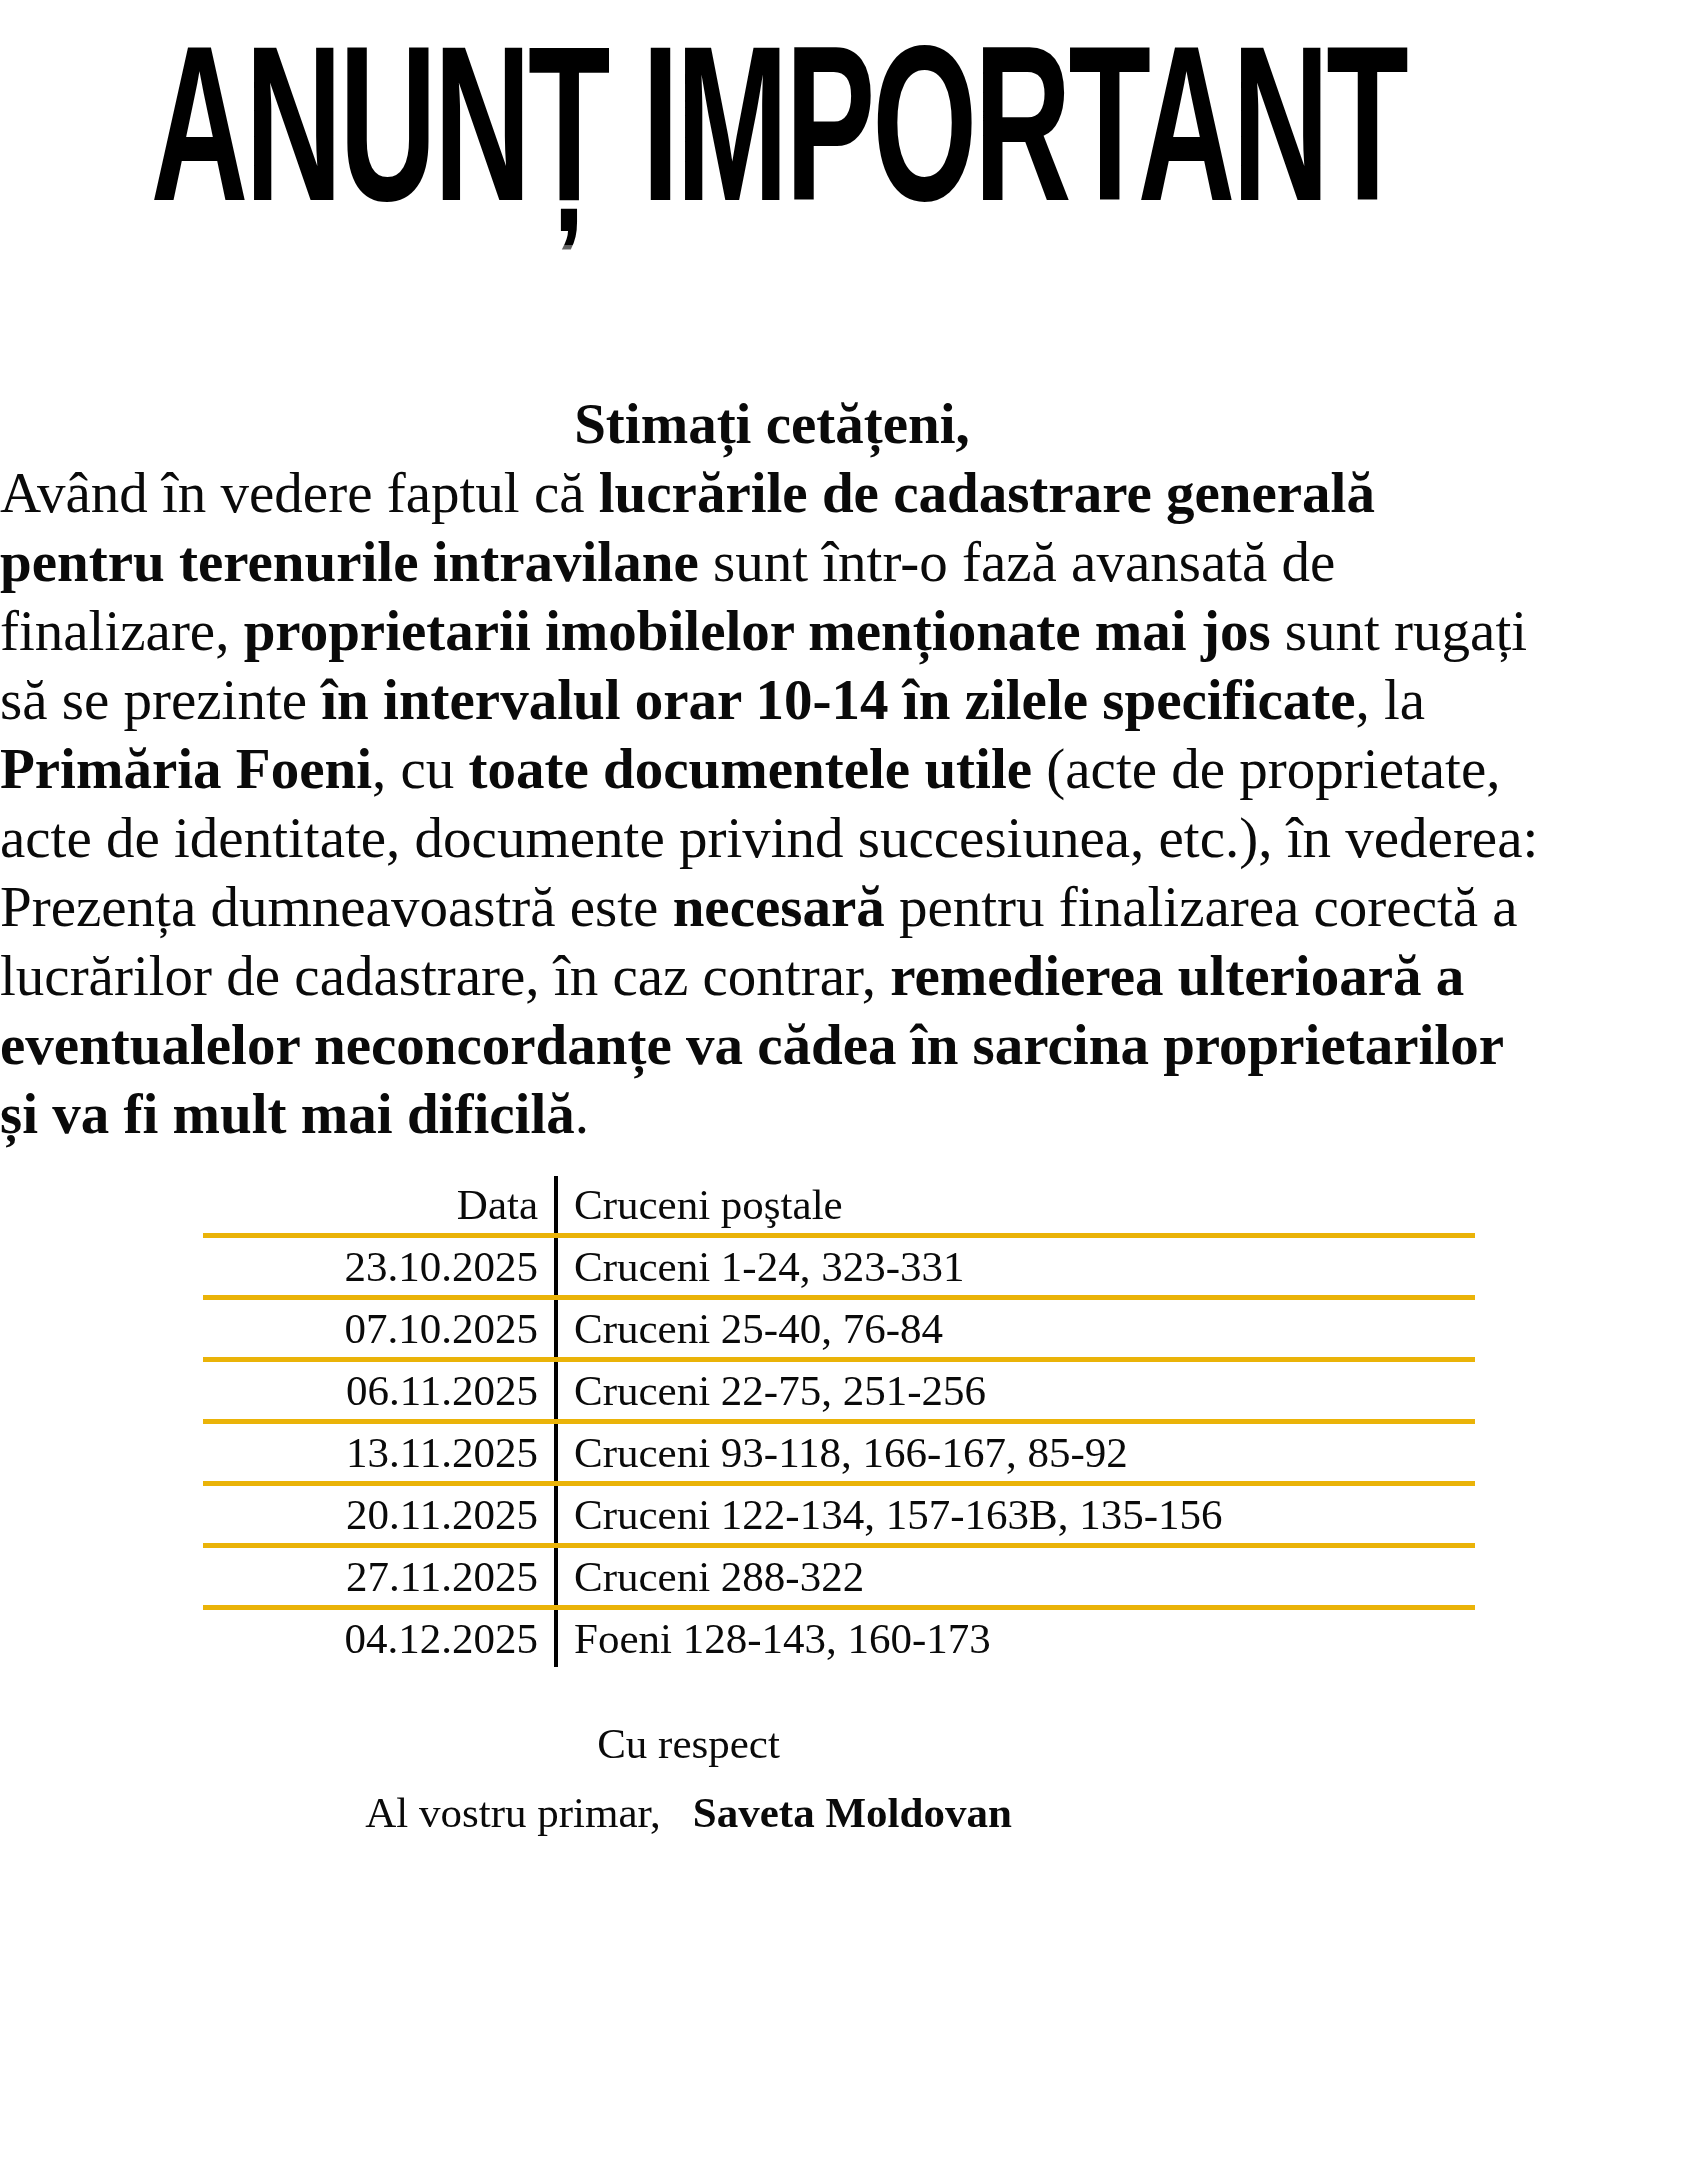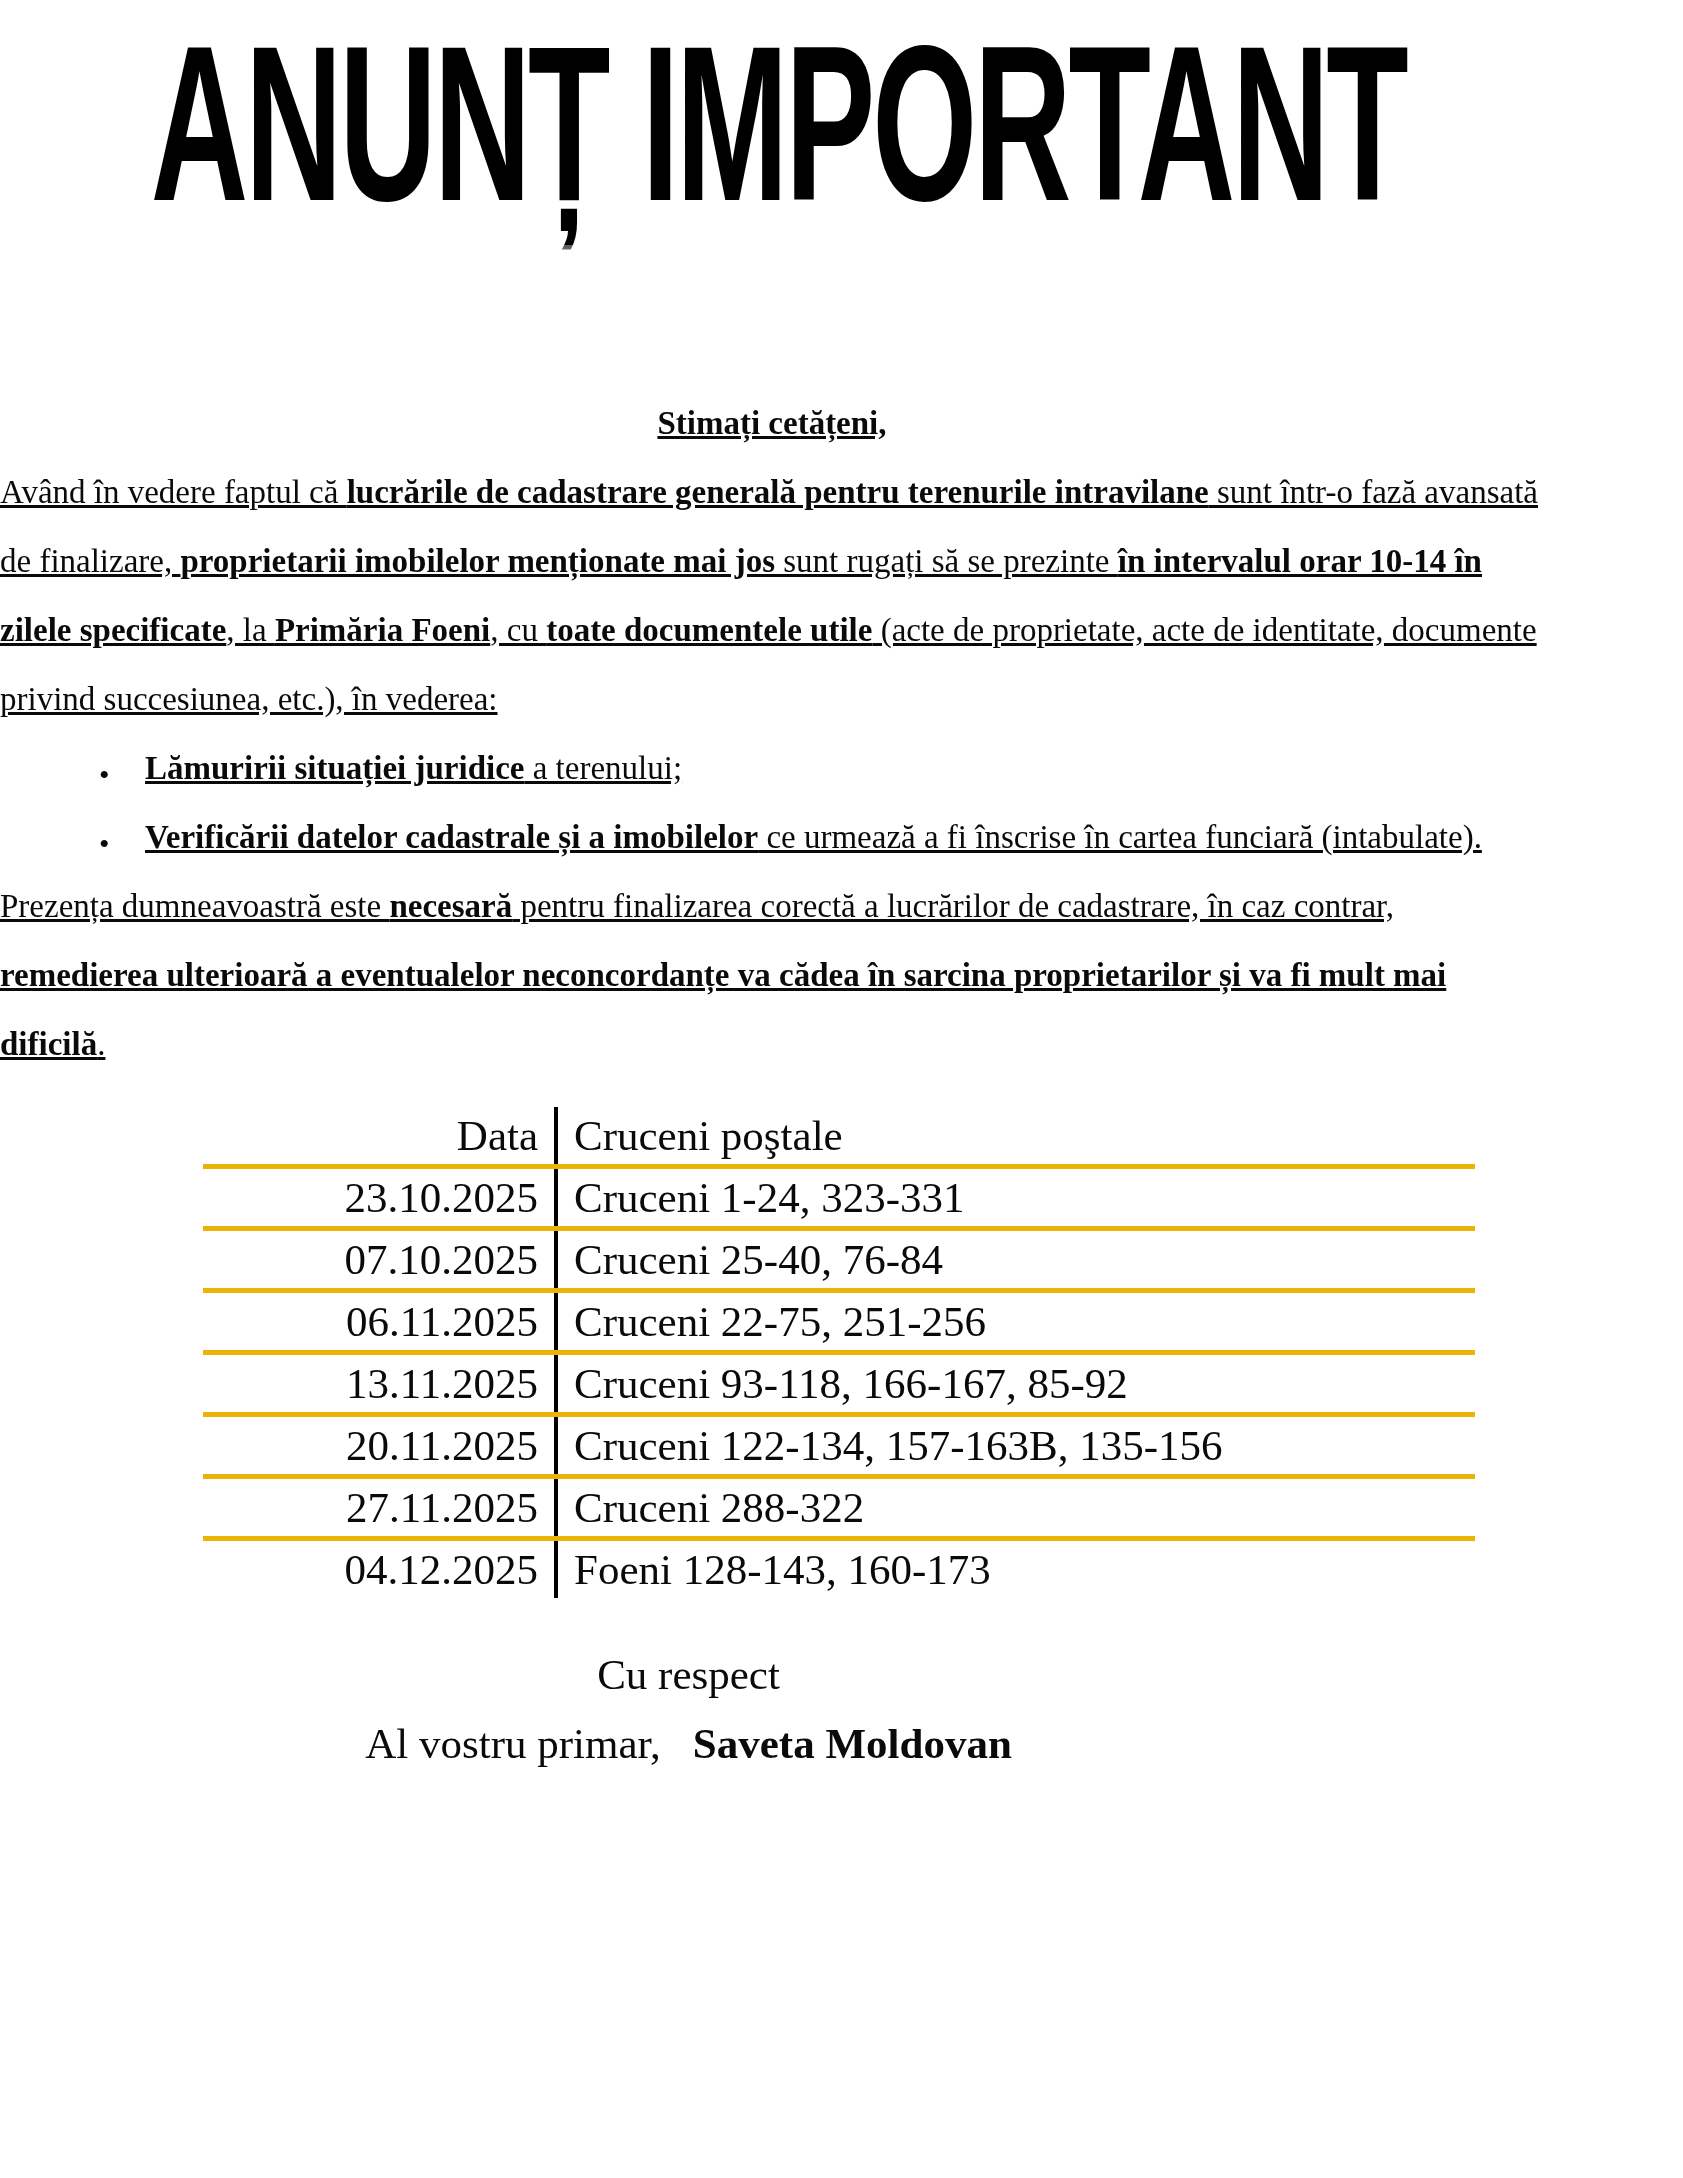--- a/index.html
+++ b/index.html
@@ -42,23 +42,22 @@
   }
   .title-fade {
     position: absolute;
     left: 0; top: 0; right: 0; bottom: 0;
     background: linear-gradient(to bottom, rgba(255,255,255,0.35) 0%, rgba(255,255,255,0.85) 55%, #ffffff 95%);
   }
   
   .content {
     width: 1544px;
     margin: 0 auto;
-    font-size: 33px;
+    font-size: 57px;
     line-height: 69px;
-    text-decoration: underline;
   }
   .salutation {
     margin-top: 73px;
     text-align: center;
     font-weight: 700;
   }
   .para-centered {
     text-align: left;
     margin: 0;
   }
@@ -134,24 +133,20 @@
       <div class="title-fade"></div>
     </div>
   </div>
 
   <div class="content">
 
     <div class="salutation">Stimați cetățeni,</div>
 
     <p class="para-centered"><span>Având în vedere faptul că </span><b>lucrările de cadastrare generală pentru terenurile intravilane</b><span> sunt într-o fază avansată de finalizare, </span><b>proprietarii imobilelor menționate mai jos</b><span> sunt rugați să se prezinte </span><b>în intervalul orar 10-14 în zilele specificate</b><span>, la </span><b>Primăria Foeni</b><span>, cu </span><b>toate documentele utile</b><span> (acte de proprietate, acte de identitate, documente privind succesiunea, etc.), în vederea:</span></p>
 
-    <ul class="bullet-list">
-      <li><b>Lămuririi situației juridice</b><span> a terenului;</span></li>
-      <li><b>Verificării datelor cadastrale și a imobilelor</b><span> ce urmează a fi înscrise în cartea funciară (intabulate).</span></li>
-    </ul>
 
     <p class="para-centered"><span>Prezența dumneavoastră este </span><b>necesară</b><span> pentru finalizarea corectă a lucrărilor de cadastrare, în caz contrar, </span><b>remedierea ulterioară a eventualelor neconcordanțe va cădea în sarcina proprietarilor și va fi mult mai dificilă</b><span>.</span></p>
 
   </div>
 
   <table class="schedule">
     <tbody>
       <tr class="ruled">
         <th class="col-date">Data</th>
         <th class="col-numbers">Cruceni poştale</th>

